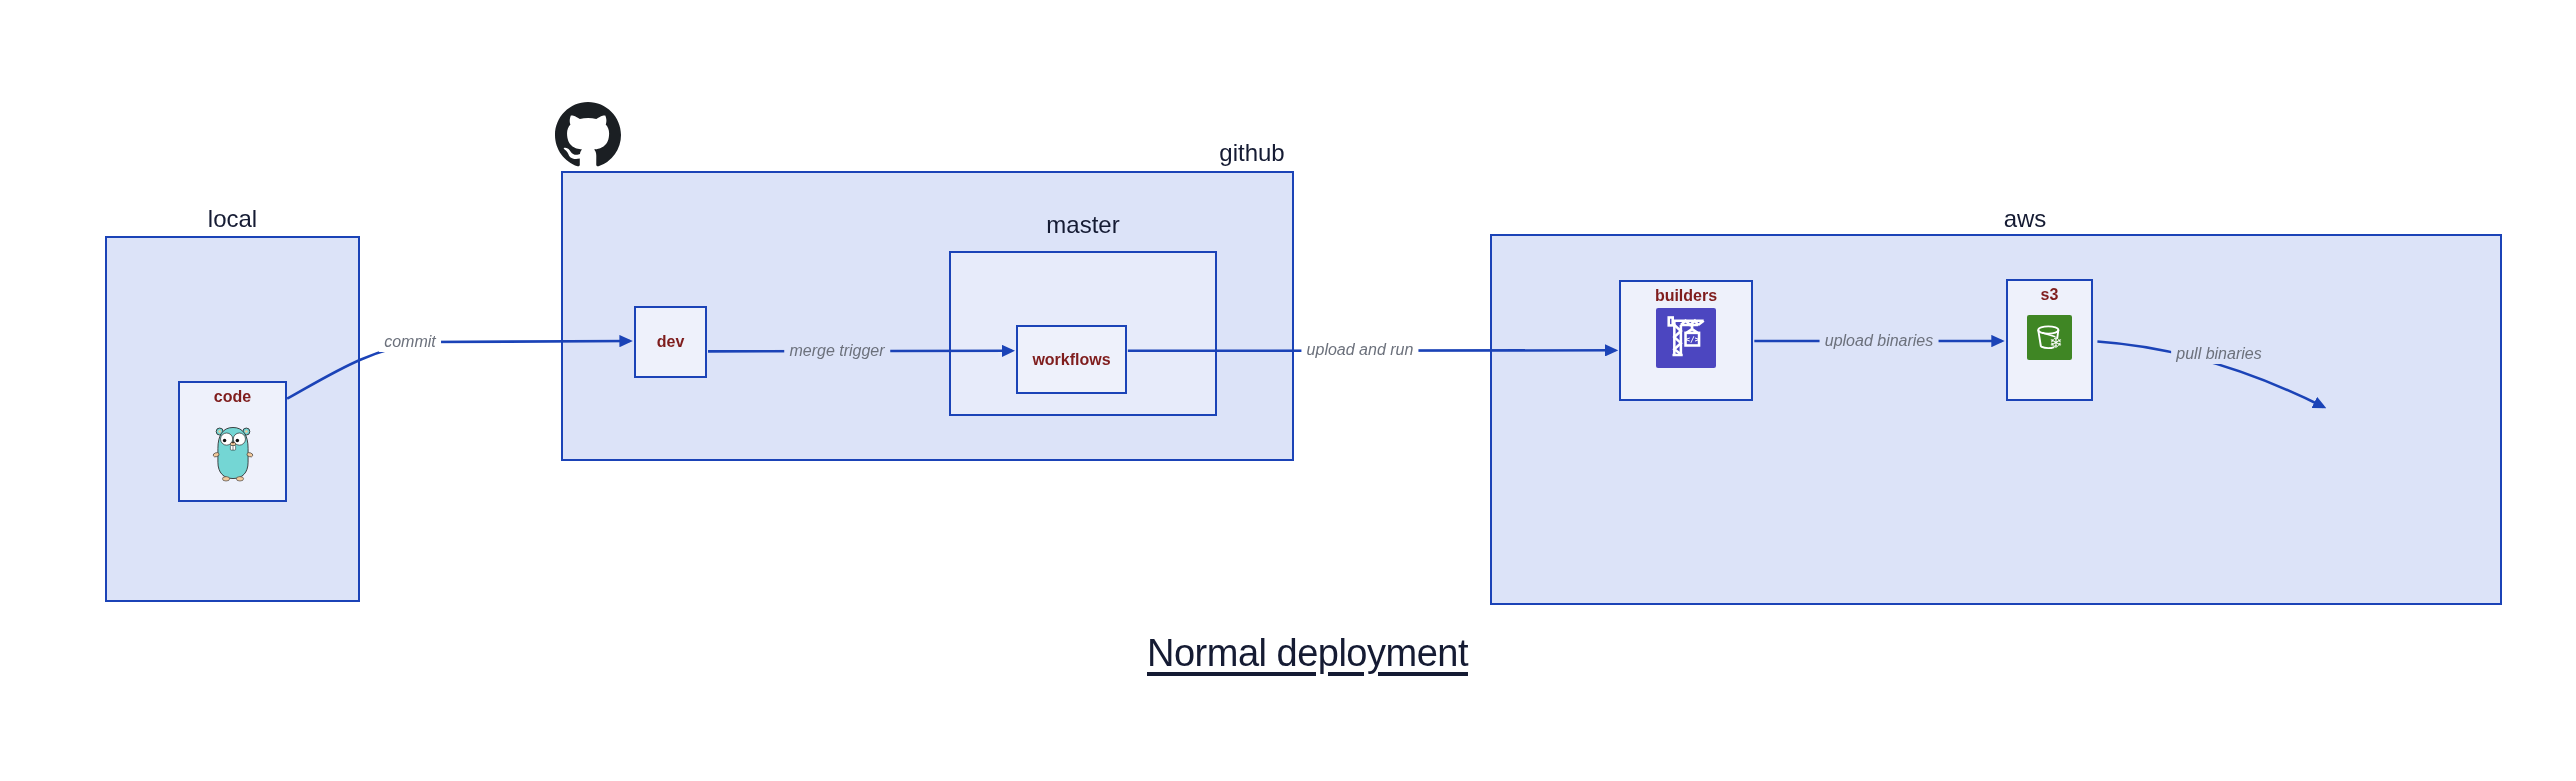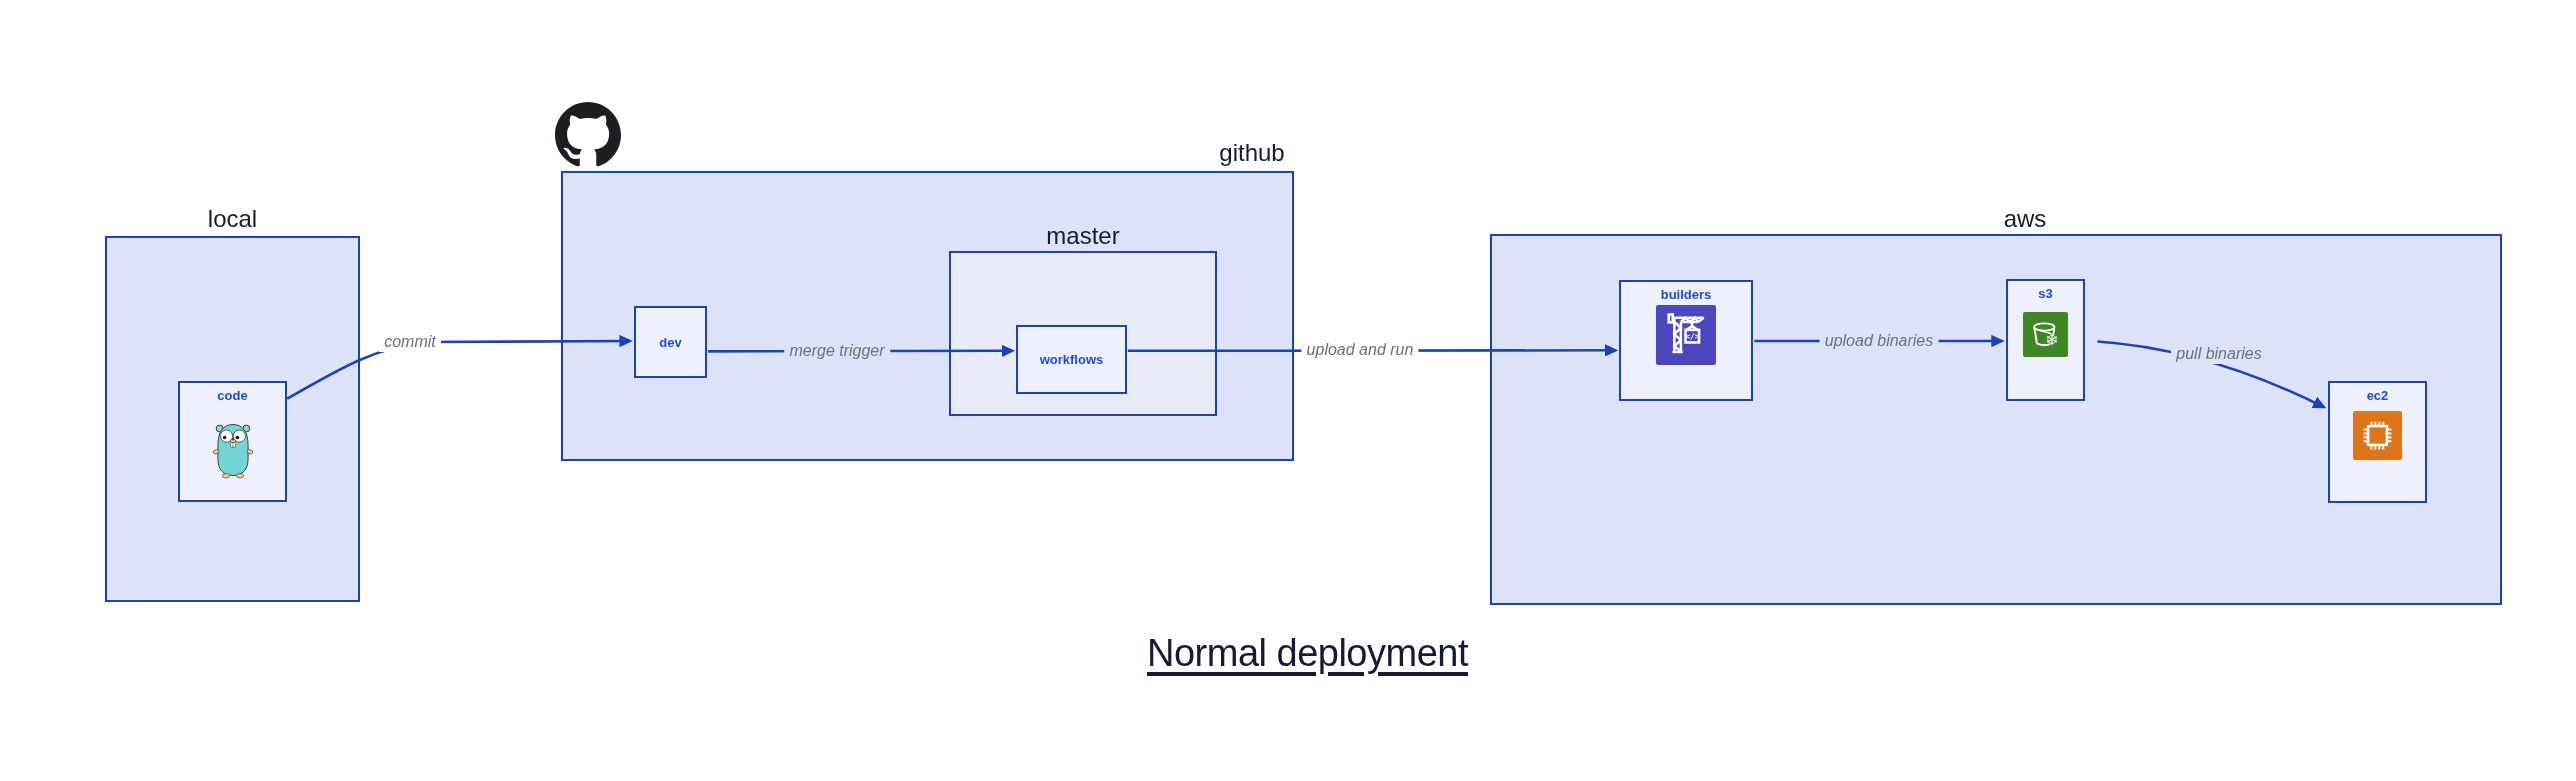--- a/index.html
+++ b/index.html
@@ -9,21 +9,21 @@
   }
   
   .gbox { position:absolute; background:#dce3f8; border:2.6px solid #1b43b7; box-sizing:border-box; z-index:1; }
   .gbox.mid { background:#e7ebfa; z-index:2; }
   
   .nbox { position:absolute; background:#eef1fb; border:2.6px solid #1b43b7; box-sizing:border-box; z-index:3;
           display:flex; flex-direction:column; align-items:center; }
   .nbox.centered { justify-content:center; }
   .group-label { position:absolute; height:29px; line-height:29px; font-size:24px; color:#151b33;
                  text-align:center; z-index:2; }
-  .node-label { font-size:13px; font-weight:bold; color:#1d4ed8; margin-top:5.2px; }
+  .node-label { font-size:16px; font-weight:bold; color:#7f1d1d; margin-top:5.2px; }
   .nbox.centered .node-label { margin-top:0; }
   
   .edges { position:absolute; left:0; top:0; z-index:4; pointer-events:none; }
   .edge-label { position:absolute; transform:translate(-50%,-50%); font-size:16px; font-style:italic;
                 color:#6c717c; z-index:5; padding:1px 5.2px; white-space:nowrap; }
   .edge-label.on-white { background:#ffffff; }
   .edge-label.on-fill  { background:#dce3f8; }
   
   .icon-square { border-radius:2.1px; display:flex; align-items:center; justify-content:center; }
   .github-logo { position:absolute; left:555px; top:102px; z-index:5; }
@@ -31,21 +31,21 @@
            font-size:38px; color:#151b33; letter-spacing:-0.5px;
            text-decoration:underline; text-decoration-thickness:3.6px; text-underline-offset:6.2px; z-index:2; }
 </style>
 </head>
 <body>
 
 <div class="canvas">
 
   <div class="group-label" style="left:105px;width:255px;top:204px;">local</div>
   <div class="group-label" style="left:1149px;width:206px;top:138px;">github</div>
-  <div class="group-label" style="left:949px;width:268px;top:221px;text-align:center;">master</div>
+  <div class="group-label" style="left:949px;width:268px;top:210px;text-align:center;">master</div>
   <div class="group-label" style="left:1922px;width:206px;top:204px;">aws</div>
 
   <div class="gbox" style="left:105px;top:236px;width:255px;height:366px;"></div>
   <div class="gbox" style="left:561px;top:171px;width:733px;height:290px;"></div>
   <div class="gbox mid" style="left:949px;top:251px;width:268px;height:165px;"></div>
   <div class="gbox" style="left:1490px;top:234px;width:1012px;height:371px;"></div>
 
   <div class="github-logo">
     <svg width="66" height="66" viewBox="0 0 16 16" aria-hidden="true">
       <path fill="#1b1f23" fill-rule="evenodd" d="M8 0C3.58 0 0 3.58 0 8c0 3.54 2.29 6.53 5.47 7.59.4.07.55-.17.55-.38 0-.19-.01-.82-.01-1.49-2.01.37-2.53-.49-2.69-.94-.09-.23-.48-.94-.82-1.13-.28-.15-.68-.52-.01-.53.63-.01 1.08.58 1.23.82.72 1.21 1.87.87 2.33.66.07-.52.28-.87.51-1.07-1.78-.2-3.64-.89-3.64-3.95 0-.87.31-1.59.82-2.15-.08-.2-.36-1.02.08-2.12 0 0 .67-.21 2.2.82.64-.18 1.32-.27 2-.27s1.36.09 2 .27c1.53-1.04 2.2-.82 2.2-.82.44 1.1.16 1.92.08 2.12.51.56.82 1.27.82 2.15 0 3.07-1.87 3.75-3.65 3.95.29.25.54.73.54 1.48 0 1.07-.01 1.93-.01 2.2 0 .21.15.46.55.38A8.01 8.01 0 0 0 16 8c0-4.42-3.58-8-8-8z"></path>
@@ -94,48 +94,34 @@
         <path d="M7,6.4 L9.8,9 L7,11.6 L9.8,14.2 L7,16.8 L9.8,19"></path>
         <path d="M6.2,4.6 H19.6 M9.8,6.4 H17.2 M19.6,4.6 L17.2,6.4"></path>
         <path d="M9.8,6.4 L11.8,4.6 L13.8,6.4 L15.8,4.6 L17.2,6.4"></path>
         <path d="M14.6,6.4 V8.2 M12.2,9.8 L14.6,8.2 L17,9.8"></path>
         <rect x="11.8" y="9.8" width="5.8" height="5.4"></rect>
         <text x="14.7" y="13.8" font-size="3.4" fill="#ffffff" stroke="none" text-anchor="middle" font-family="DejaVu Sans Mono, monospace" font-weight="bold">&lt;/&gt;</text>
       </svg>
     </span>
   </div>
 
-  <div class="nbox" style="left:2006px;top:279px;width:79px;height:122px;">
+  <div class="nbox" style="left:2006px;top:279px;width:87px;height:122px;">
     <span class="node-label">s3</span>
     <span class="icon-square" style="width:45px;height:45px;background:#3f8624;margin-top:11.3px;">
       <svg width="41" height="41" viewBox="0 0 24 24" fill="none" stroke="#ffffff" stroke-width="1.1" aria-hidden="true">
         <ellipse cx="11.3" cy="7.6" rx="5.9" ry="2.1"></ellipse>
         <path d="M5.4,7.6 L7,17.4 M17.2,7.6 L16.5,12.6"></path>
         <path d="M7,17.4 Q11.2,19 14.8,17.6"></path>
         <circle cx="8.1" cy="9.4" r="0.6" fill="#ffffff" stroke="none"></circle>
         <path d="M8.1,9.4 Q12.5,10.6 15.4,11.5" stroke-width="0.9"></path>
         <text x="15.8" y="18.2" font-size="9" fill="#ffffff" stroke="none" text-anchor="middle" font-family="DejaVu Sans, sans-serif">❄</text>
       </svg>
     </span>
   </div>
 
-  <div class="nbox" style="left:2328px;top:381px;width:99px;height:122px;">
-    <span class="node-label">ec2</span>
-    <span class="icon-square" style="width:49px;height:49px;background:#dd751b;margin-top:8.2px;">
-      <svg width="45" height="45" viewBox="0 0 24 24" fill="none" stroke="#ffffff" aria-hidden="true">
-        <rect x="7" y="7" width="10" height="10" stroke-width="1.3"></rect>
-        <g stroke-width="1.1">
-          <path d="M8.8,4.6 V7 M10.9,4.6 V7 M13,4.6 V7 M15.1,4.6 V7"></path>
-          <path d="M8.8,17 V19.4 M10.9,17 V19.4 M13,17 V19.4 M15.1,17 V19.4"></path>
-          <path d="M4.6,8.8 H7 M4.6,10.9 H7 M4.6,13 H7 M4.6,15.1 H7"></path>
-          <path d="M17,8.8 H19.4 M17,10.9 H19.4 M17,13 H19.4 M17,15.1 H19.4"></path>
-        </g>
-      </svg>
-    </span>
-  </div>
 
   <svg class="edges" width="2604" height="781" viewBox="0 0 5054 1516">
     <defs>
       <marker id="ah" markerUnits="userSpaceOnUse" markerWidth="26" markerHeight="24" refX="20" refY="12" orient="auto">
         <path d="M0,0 L26,12 L0,24 Z" fill="#1b43b7"></path>
       </marker>
     </defs>
     <g fill="none" stroke="#1b43b7" stroke-width="5">
       <path d="M557,774 C650,722 715,678 825,664 L1222,662" marker-end="url(#ah)"></path>
       <path d="M1374,682 L1964,681" marker-end="url(#ah)"></path>

